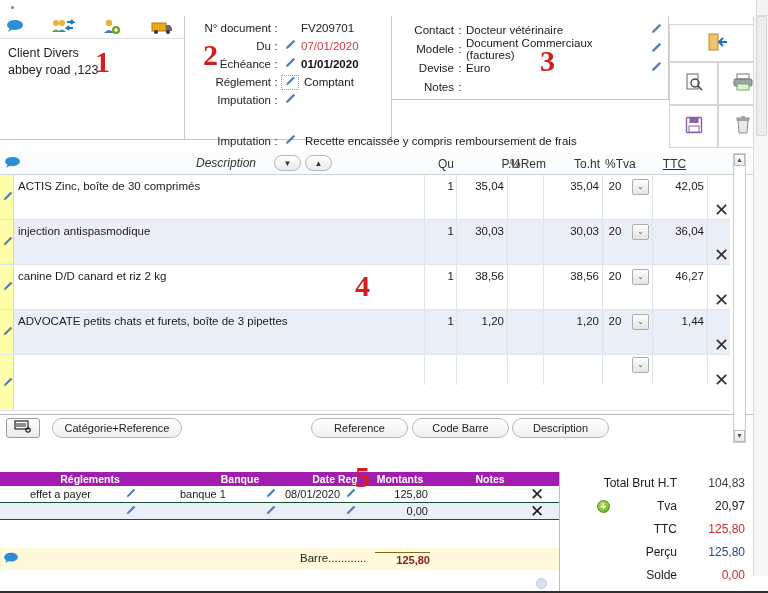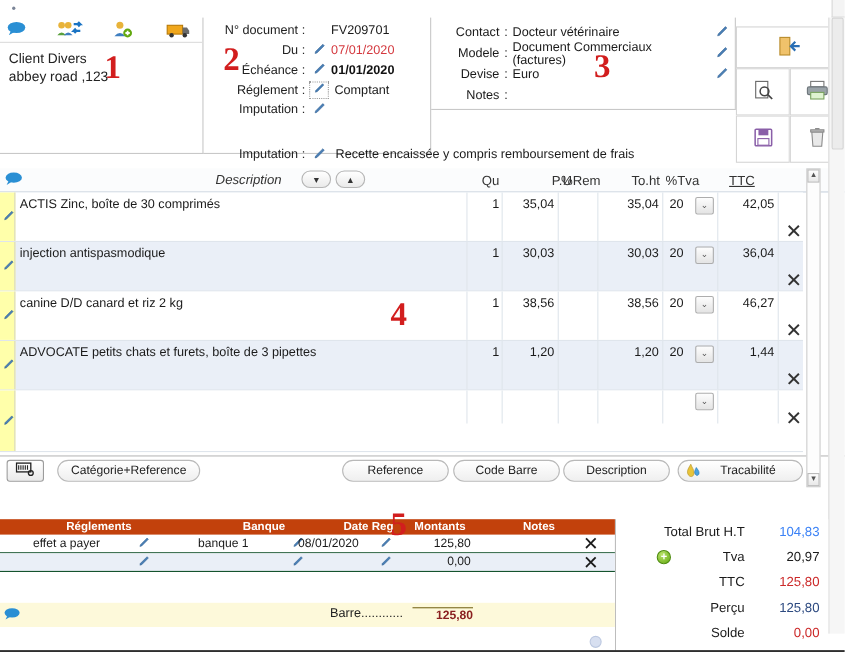--- a/index.html
+++ b/index.html
@@ -86,39 +86,39 @@
   .page-scroll { position:absolute; right:0; top:16px; width:15px; height:560px; background:#f6f6f6; border-left:1px solid #dcdcdc; }
   .page-scroll .thumb { position:absolute; left:2px; top:0; width:11px; height:120px; background:#ececec; border:1px solid #d5d5d5; border-radius:2px; }
 
   
   .btnbar { position:absolute; left:0; top:418px; width:768px; height:28px; }
   .pillbtn { position:absolute; top:0; height:20px; border:1px solid #b9b9b9; border-radius:10px; background:linear-gradient(#ffffff,#efefef); font-size:11px; color:#222; text-align:center; line-height:18px; }
   .sqbtn { position:absolute; left:6px; top:0; width:34px; height:20px; border:1px solid #9c9c9c; border-radius:3px; background:linear-gradient(#ffffff,#eaeaea); text-align:center; line-height:18px; }
 
   
   .pay-wrap { position:absolute; left:0; top:472px; width:560px; height:121px; border-right:1px solid #bdbdbd; }
-  .pay-head { position:relative; height:14px; background:#c2410c;text-decoration:underline; }
+  .pay-head { position:relative; height:14px; background:#a21caf;text-decoration:underline; }
   .pay-head .ph { position:absolute; top:1px; color:#fff; font-size:10.5px; font-weight:bold; text-align:center; }
   .pay-row { position:relative; height:17px; border-bottom:1px solid #14532d; font-size:11px; }
   .pay-row.alt { background:#eaeff7; }
   .pay-row .pc { position:absolute; top:2px; }
   .pay-blank { height:28px; background:#fff; }
   .pay-total { position:relative; height:22px; background:#fdf9da; }
   .pay-total .tb { position:absolute; left:3px; top:4px; }
   .pay-total .tlbl { position:absolute; left:300px; top:4px; font-size:11.5px; color:#222; }
   .pay-total .tval { position:absolute; left:375px; top:4px; font-size:11px; font-weight:bold; color:#8a2020; border-top:1px solid #7a6a20; padding-top:1px; width:55px; text-align:right;}
   .pay-foot { position:relative; height:30px; background:#fff; }
   .pay-foot .circ { position:absolute; right:12px; top:8px; width:11px; height:11px; border-radius:50%; background:#d7dff0; border:1px solid #bcc8e0; }
 
   
   .tot-wrap { position:absolute; left:561px; top:472px; width:192px; height:121px; background:#fff; }
   .trow { position:relative; height:23px; }
   .trow .tl { position:absolute; right:76px; top:4px; font-size:12px; color:#1b1b1b; }
   .trow .tv { position:absolute; right:8px; top:4px; font-size:12px; width:62px; text-align:right; }
-  .tv-blue { color:#3b82f6; }
+  .tv-blue { color:#404040; }
   .tv-dark { color:#1b1b1b; }
   .tv-red { color:#cc2a2a; }
   .tv-navy { color:#2d4a80; }
   .plus-ic { position:absolute; left:36px; top:5px; width:13px; height:13px; border-radius:50%; background:radial-gradient(circle at 35% 30%, #b9e26a, #62a80f); border:1px solid #4c8a0c; color:#fff; font-size:10px; font-weight:bold; text-align:center; line-height:11px; }
 
   .bottom-edge { position:absolute; left:0; bottom:0; width:768px; height:2px; background:#2f2f2f; }
 </style>
 </head>
 <body>
 
@@ -491,29 +491,20 @@
             <rect x="1" y="2" width="13" height="8" fill="none" stroke="#222" stroke-width="1.2"></rect>
             <path d="M3 4v4M5 4v4M7 4v4M9 4v4M11 4v4" stroke="#222" stroke-width="1"></path>
             <circle cx="14" cy="11" r="2.2" fill="none" stroke="#222" stroke-width="1.2"></circle>
           </svg>
       </span>
     </div>
     <div class="pillbtn" style="left:52px; width:130px;">Catégorie+Reference</div>
     <div class="pillbtn" style="left:311px; width:97px;">Reference</div>
     <div class="pillbtn" style="left:412px; width:97px;">Code Barre</div>
     <div class="pillbtn" style="left:512px; width:97px;">Description</div>
-    <div class="pillbtn" style="left:616px; width:114px;">
-      <span style="position:absolute; left:6px; top:2px;">
-        <svg width="14" height="14" viewBox="0 0 14 14">
-            <path d="M5 1 C2 6 1 8 3 11 C5 13.5 8 12 8 9 C8 6 6 4 5 1z" fill="#e8c43a" stroke="#b8962a" stroke-width=".6"></path>
-            <path d="M10 4 C8.5 7 8 8.5 9.2 10.3 C10.5 12 12.5 11 12.5 9 C12.5 7 11 5.6 10 4z" fill="#4aa3e0" stroke="#2a7ab5" stroke-width=".6"></path>
-          </svg>
-      </span>
-      <span style="padding-left:14px;">Tracabilité</span>
-    </div>
   </div>
 
   <div class="pay-wrap">
     <div class="pay-head">
       <span class="ph" style="left:10px; width:160px;">Réglements</span>
       <span class="ph" style="left:170px; width:140px;">Banque</span>
       <span class="ph" style="left:295px; width:80px;">Date Reg</span>
       <span class="ph" style="left:360px; width:80px;">Montants</span>
       <span class="ph" style="left:450px; width:80px;">Notes</span>
     </div>
@@ -523,21 +514,21 @@
         <svg width="11" height="11" viewBox="0 0 12 12">
             <path d="M9.5 1.2l1.3 1.3-6.6 6.6-1.8.5.5-1.8z" fill="#4a7fb5" stroke="#2f5f92" stroke-width=".5"></path>
           </svg>
       </span>
       <span class="pc" style="left:180px;">banque 1</span>
       <span class="pc" style="left:265px;">
         <svg width="11" height="11" viewBox="0 0 12 12">
             <path d="M9.5 1.2l1.3 1.3-6.6 6.6-1.8.5.5-1.8z" fill="#4a7fb5" stroke="#2f5f92" stroke-width=".5"></path>
           </svg>
       </span>
-      <span class="pc" style="left:271px;">08/01/2020</span>
+      <span class="pc" style="left:285px;">08/01/2020</span>
       <span class="pc" style="left:345px;">
         <svg width="11" height="11" viewBox="0 0 12 12">
             <path d="M9.5 1.2l1.3 1.3-6.6 6.6-1.8.5.5-1.8z" fill="#4a7fb5" stroke="#2f5f92" stroke-width=".5"></path>
           </svg>
       </span>
       <span class="pc" style="left:360px; width:68px; text-align:right;">125,80</span>
       <span class="pc" style="left:530px; font-size:17px; top:-2px;">✕</span>
     </div>
     <div class="pay-row alt">
       <span class="pc" style="left:30px;"></span>

